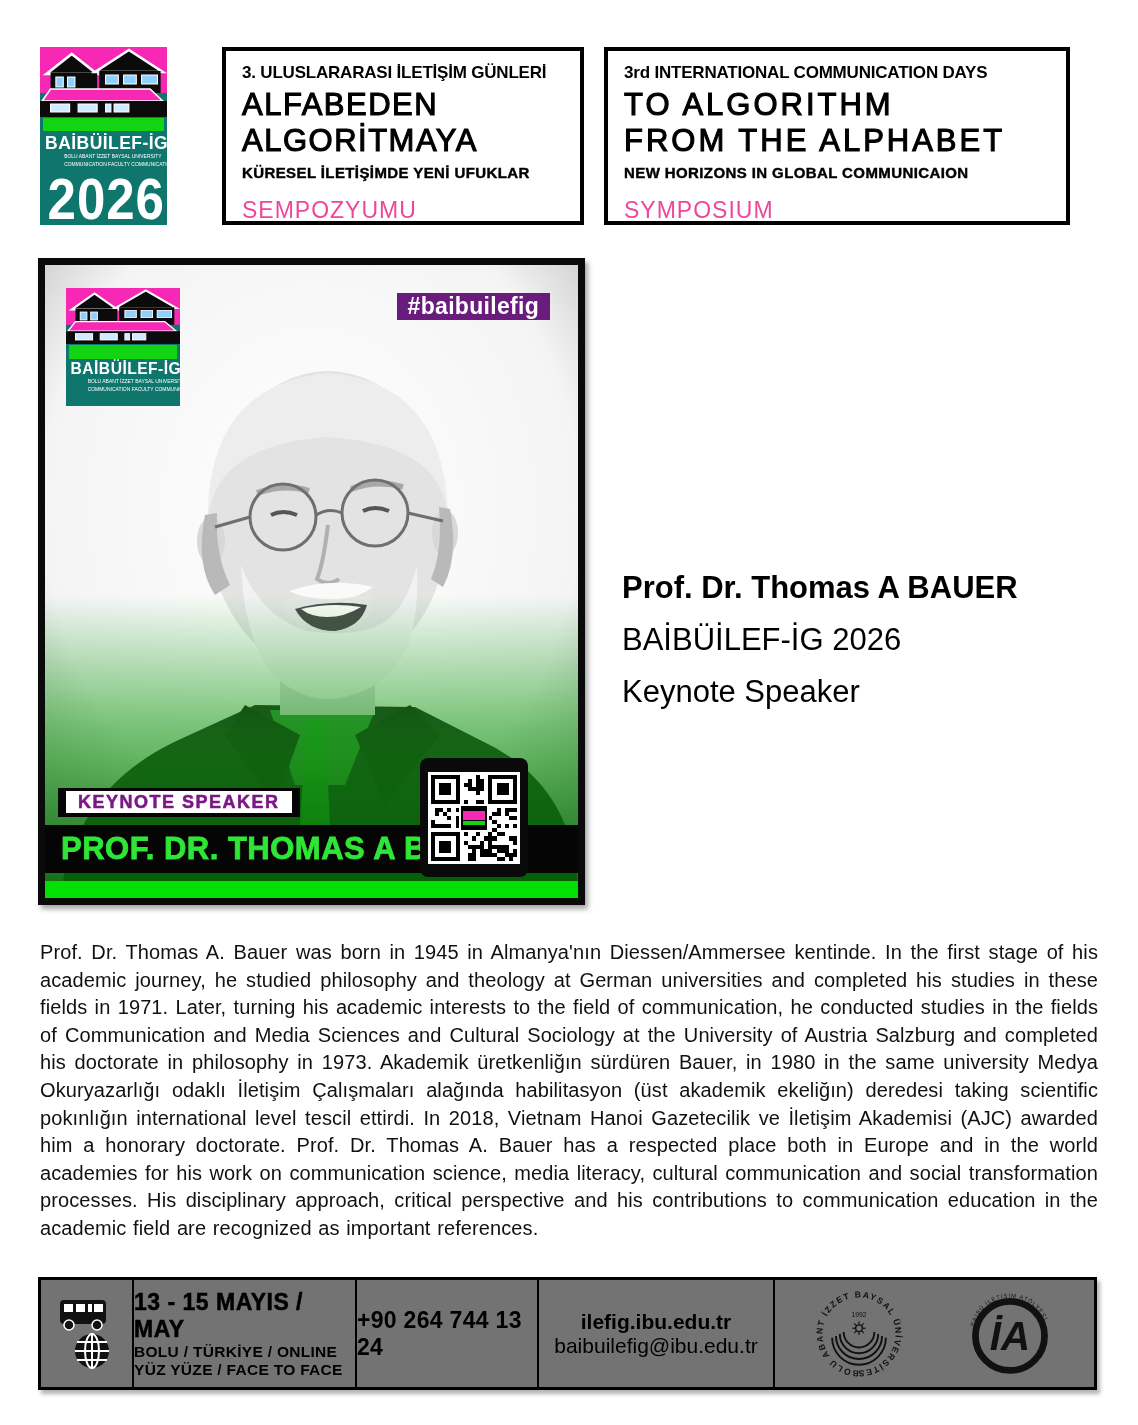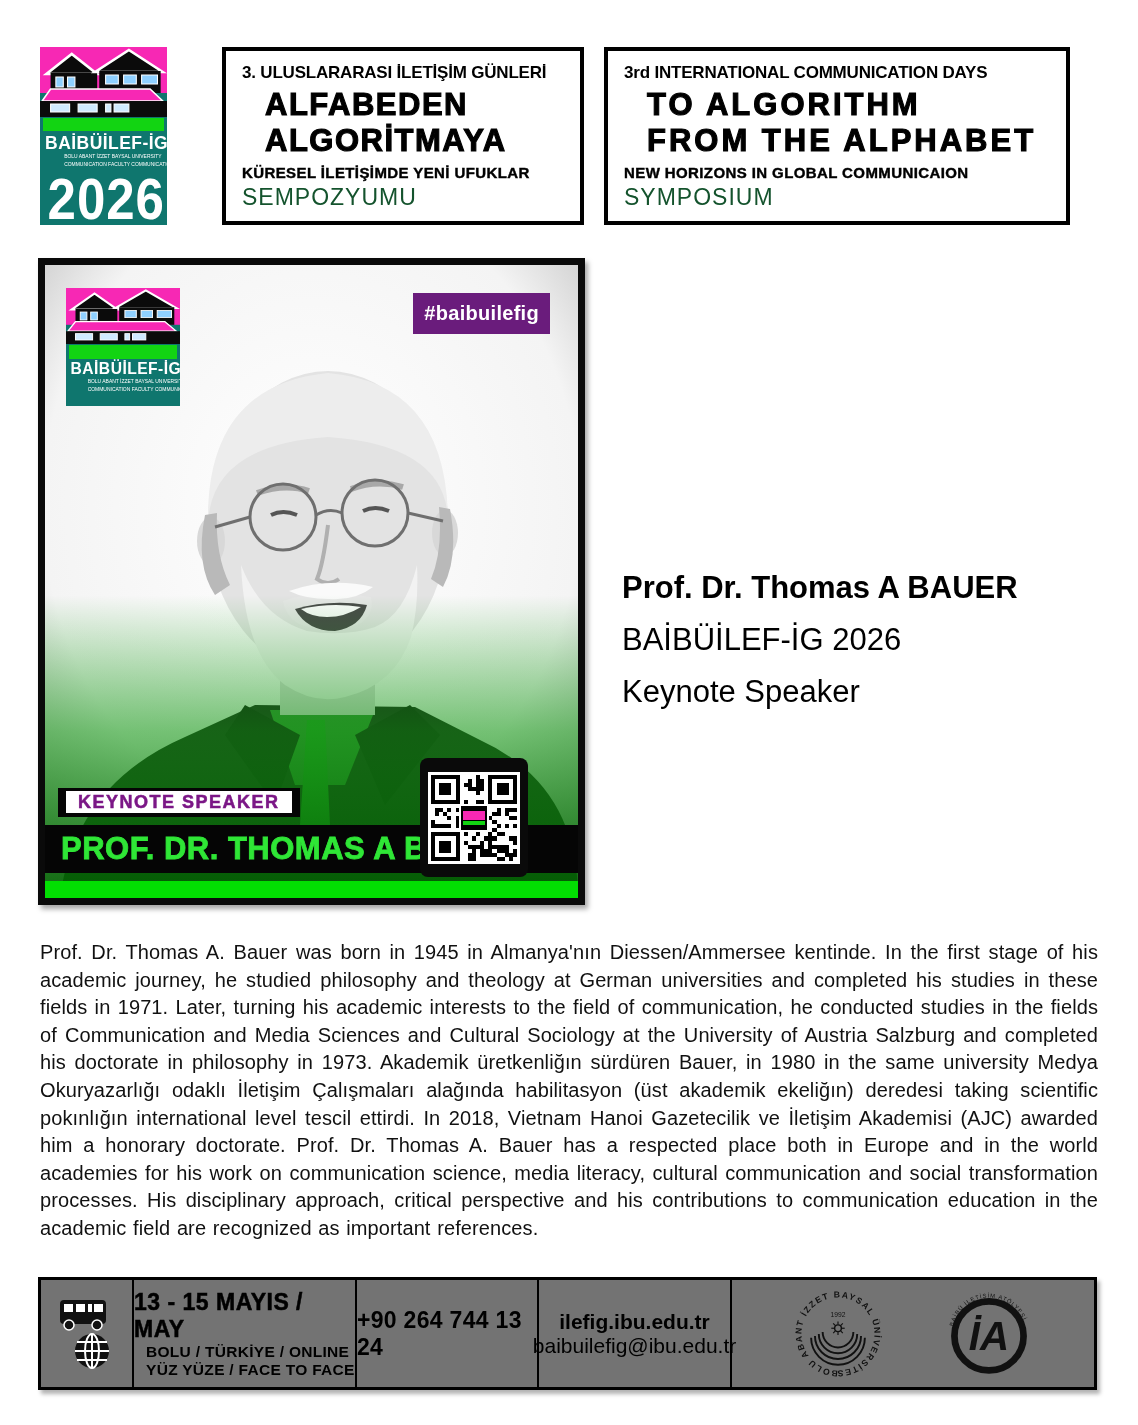--- a/index.html
+++ b/index.html
@@ -32,39 +32,39 @@
   .logo-poster .houses{height:56px;}
   .logo-poster .acronym{font-size:17px;}
 
   
   .hbox{position:absolute;top:47px;height:178px;border:4px solid #000;background:#fff;box-sizing:border-box;
         padding:10px 0 0 16px;}
   .hbox-tr{left:222px;width:362px;}
   .hbox-en{left:604px;width:466px;}
   .hbox .kicker{font-size:17px;font-weight:bold;letter-spacing:-0.2px;margin:2px 0 4px 0;}
   .hbox .big{
-    font-size:31px;font-weight:bold;letter-spacing:1.5px;line-height:36px;
-    -webkit-text-stroke:1.1px #000;white-space:nowrap;margin-left:23px;
+    font-size:31px;font-weight:normal;letter-spacing:1.5px;line-height:36px;
+    -webkit-text-stroke:1.1px #000;white-space:nowrap;
   }
   .hbox-en .big{letter-spacing:3px;}
   .hbox .sub{font-size:15px;font-weight:bold;letter-spacing:.4px;margin-top:5px;
     -webkit-text-stroke:.4px #000;}
-  .hbox .type{font-size:23px;letter-spacing:1px;margin-top:3px;color:#14532d;}
+  .hbox .type{font-size:23px;letter-spacing:1px;margin-top:16px;color:#ec4899;}
 
   
   .poster{
     position:absolute;left:38px;top:258px;width:547px;height:647px;
     border:7px solid #0a0a0a;box-sizing:border-box;background:#fff;
     box-shadow:3px 4px 5px rgba(0,0,0,.35);
   }
   .poster-inner{position:absolute;inset:0;overflow:hidden;}
   .portrait{position:absolute;inset:0;width:100%;height:100%;}
   .hashtag{
     position:absolute;right:28px;top:28px;background:#6a1c7c;color:#fff;
-    font-weight:bold;font-size:20px;padding:9px 11px;letter-spacing:.3px;
+    font-weight:bold;font-size:23px;padding:0 11px;letter-spacing:.3px;
   }
   .keynote-band{position:absolute;left:13px;top:523px;background:#050505;padding:4px 5px;}
   .keynote-label{
     background:#fff;border:3px solid #050505;color:#7b1786;font-weight:bold;
     font-size:18px;letter-spacing:1.5px;padding:1px 12px;white-space:nowrap;
     -webkit-text-stroke:.5px #7b1786;
   }
   .name-bar{
     position:absolute;left:0;right:0;top:560px;height:48px;background:#050505;
     display:flex;align-items:center;
@@ -103,25 +103,25 @@
     position:absolute;left:38px;top:1277px;width:1059px;height:113px;
     border:3px solid #000;box-sizing:border-box;display:flex;
     box-shadow:3px 4px 4px rgba(0,0,0,.3);background:#737373;
   }
   .fcell{border-right:2px solid #000;display:flex;flex-direction:column;
          align-items:center;justify-content:center;box-sizing:border-box;}
   .fcell:last-child{border-right:none;}
   .fc-icon{width:93px;}
   .fc-dates{width:223px;}
   .fc-phone{width:182px;}
-  .fc-web{width:193px;}
+  .fc-web{width:236px;}
   .fc-logos{flex:1;flex-direction:row;gap:55px;}
   .dates-inner{text-align:left;}
   .dates-l1{font-size:23px;font-weight:bold;letter-spacing:.5px;-webkit-text-stroke:.5px #000;}
-  .dates-l2,.dates-l3{font-size:15.5px;font-weight:bold;letter-spacing:.3px;padding-left:12px;}
+  .dates-l2,.dates-l3{font-size:15.5px;font-weight:bold;letter-spacing:.3px;}
   .phone{font-size:23px;font-weight:bold;letter-spacing:.3px;}
   .web{font-size:21px;font-weight:bold;}
   .email{font-size:21px;margin-top:0;}
   .seal-svg,.faculty-svg{width:96px;height:96px;}
 </style>
 </head>
 <body>
 
 <svg width="0" height="0" style="position:absolute">
   <defs>

